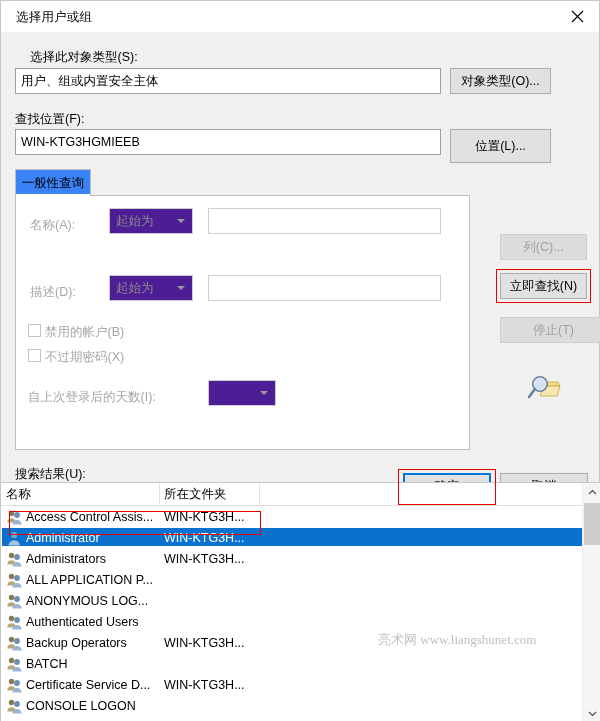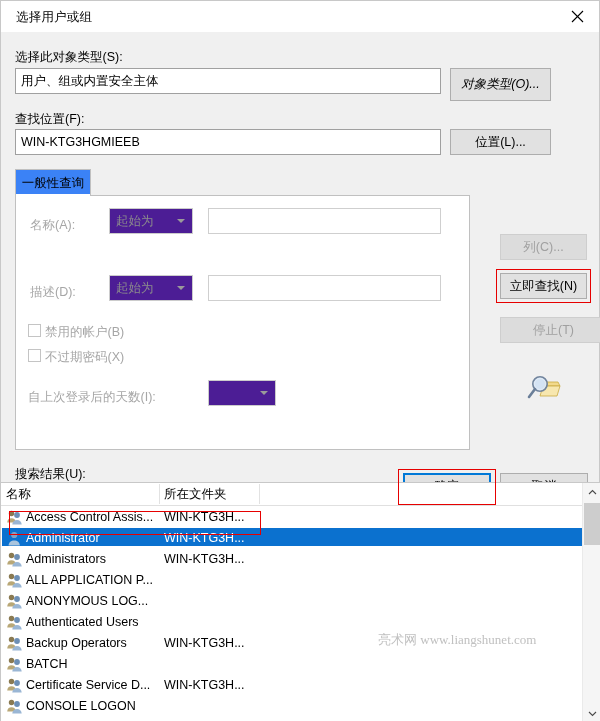--- a/index.html
+++ b/index.html
@@ -186,27 +186,27 @@
     <div class="close-btn">
       <svg width="13" height="13" viewBox="0 0 13 13">
         <line x1="1" y1="1" x2="12" y2="12" stroke="#000" stroke-width="1.1"></line>
         <line x1="12" y1="1" x2="1" y2="12" stroke="#000" stroke-width="1.1"></line>
       </svg>
     </div>
   </div>
 
   <div class="content">
 
-    <div class="lbl" style="left:14px;top:17px;">选择此对象类型(S):</div>
+    <div class="lbl" style="left:29px;top:17px;">选择此对象类型(S):</div>
     <div class="textbox" style="left:14px;top:36px;width:426px;height:26px;">用户、组或内置安全主体</div>
-    <div class="btn" style="left:449px;top:36px;width:101px;height:33px;font-style:italic;">对象类型(O)...</div>
+    <div class="btn" style="left:449px;top:36px;width:101px;height:26px;">对象类型(O)...</div>
 
     <div class="lbl" style="left:14px;top:79px;">查找位置(F):</div>
     <div class="textbox" style="left:14px;top:97px;width:426px;height:26px;">WIN-KTG3HGMIEEB</div>
-    <div class="btn" style="left:449px;top:97px;width:101px;height:26px;">位置(L)...</div>
+    <div class="btn" style="left:449px;top:97px;width:101px;height:34px;">位置(L)...</div>
 
     <div class="tabstrip">
       <div class="tab">一般性查询</div>
     </div>
     <div class="tabpanel"></div>
     <div class="tabcover"></div>
 
     <div class="dis-lbl" style="left:29px;top:185px;">名称(A):</div>
     <div class="combo" style="left:108px;top:176px;width:84px;height:26px;">
       <span>起始为</span>

